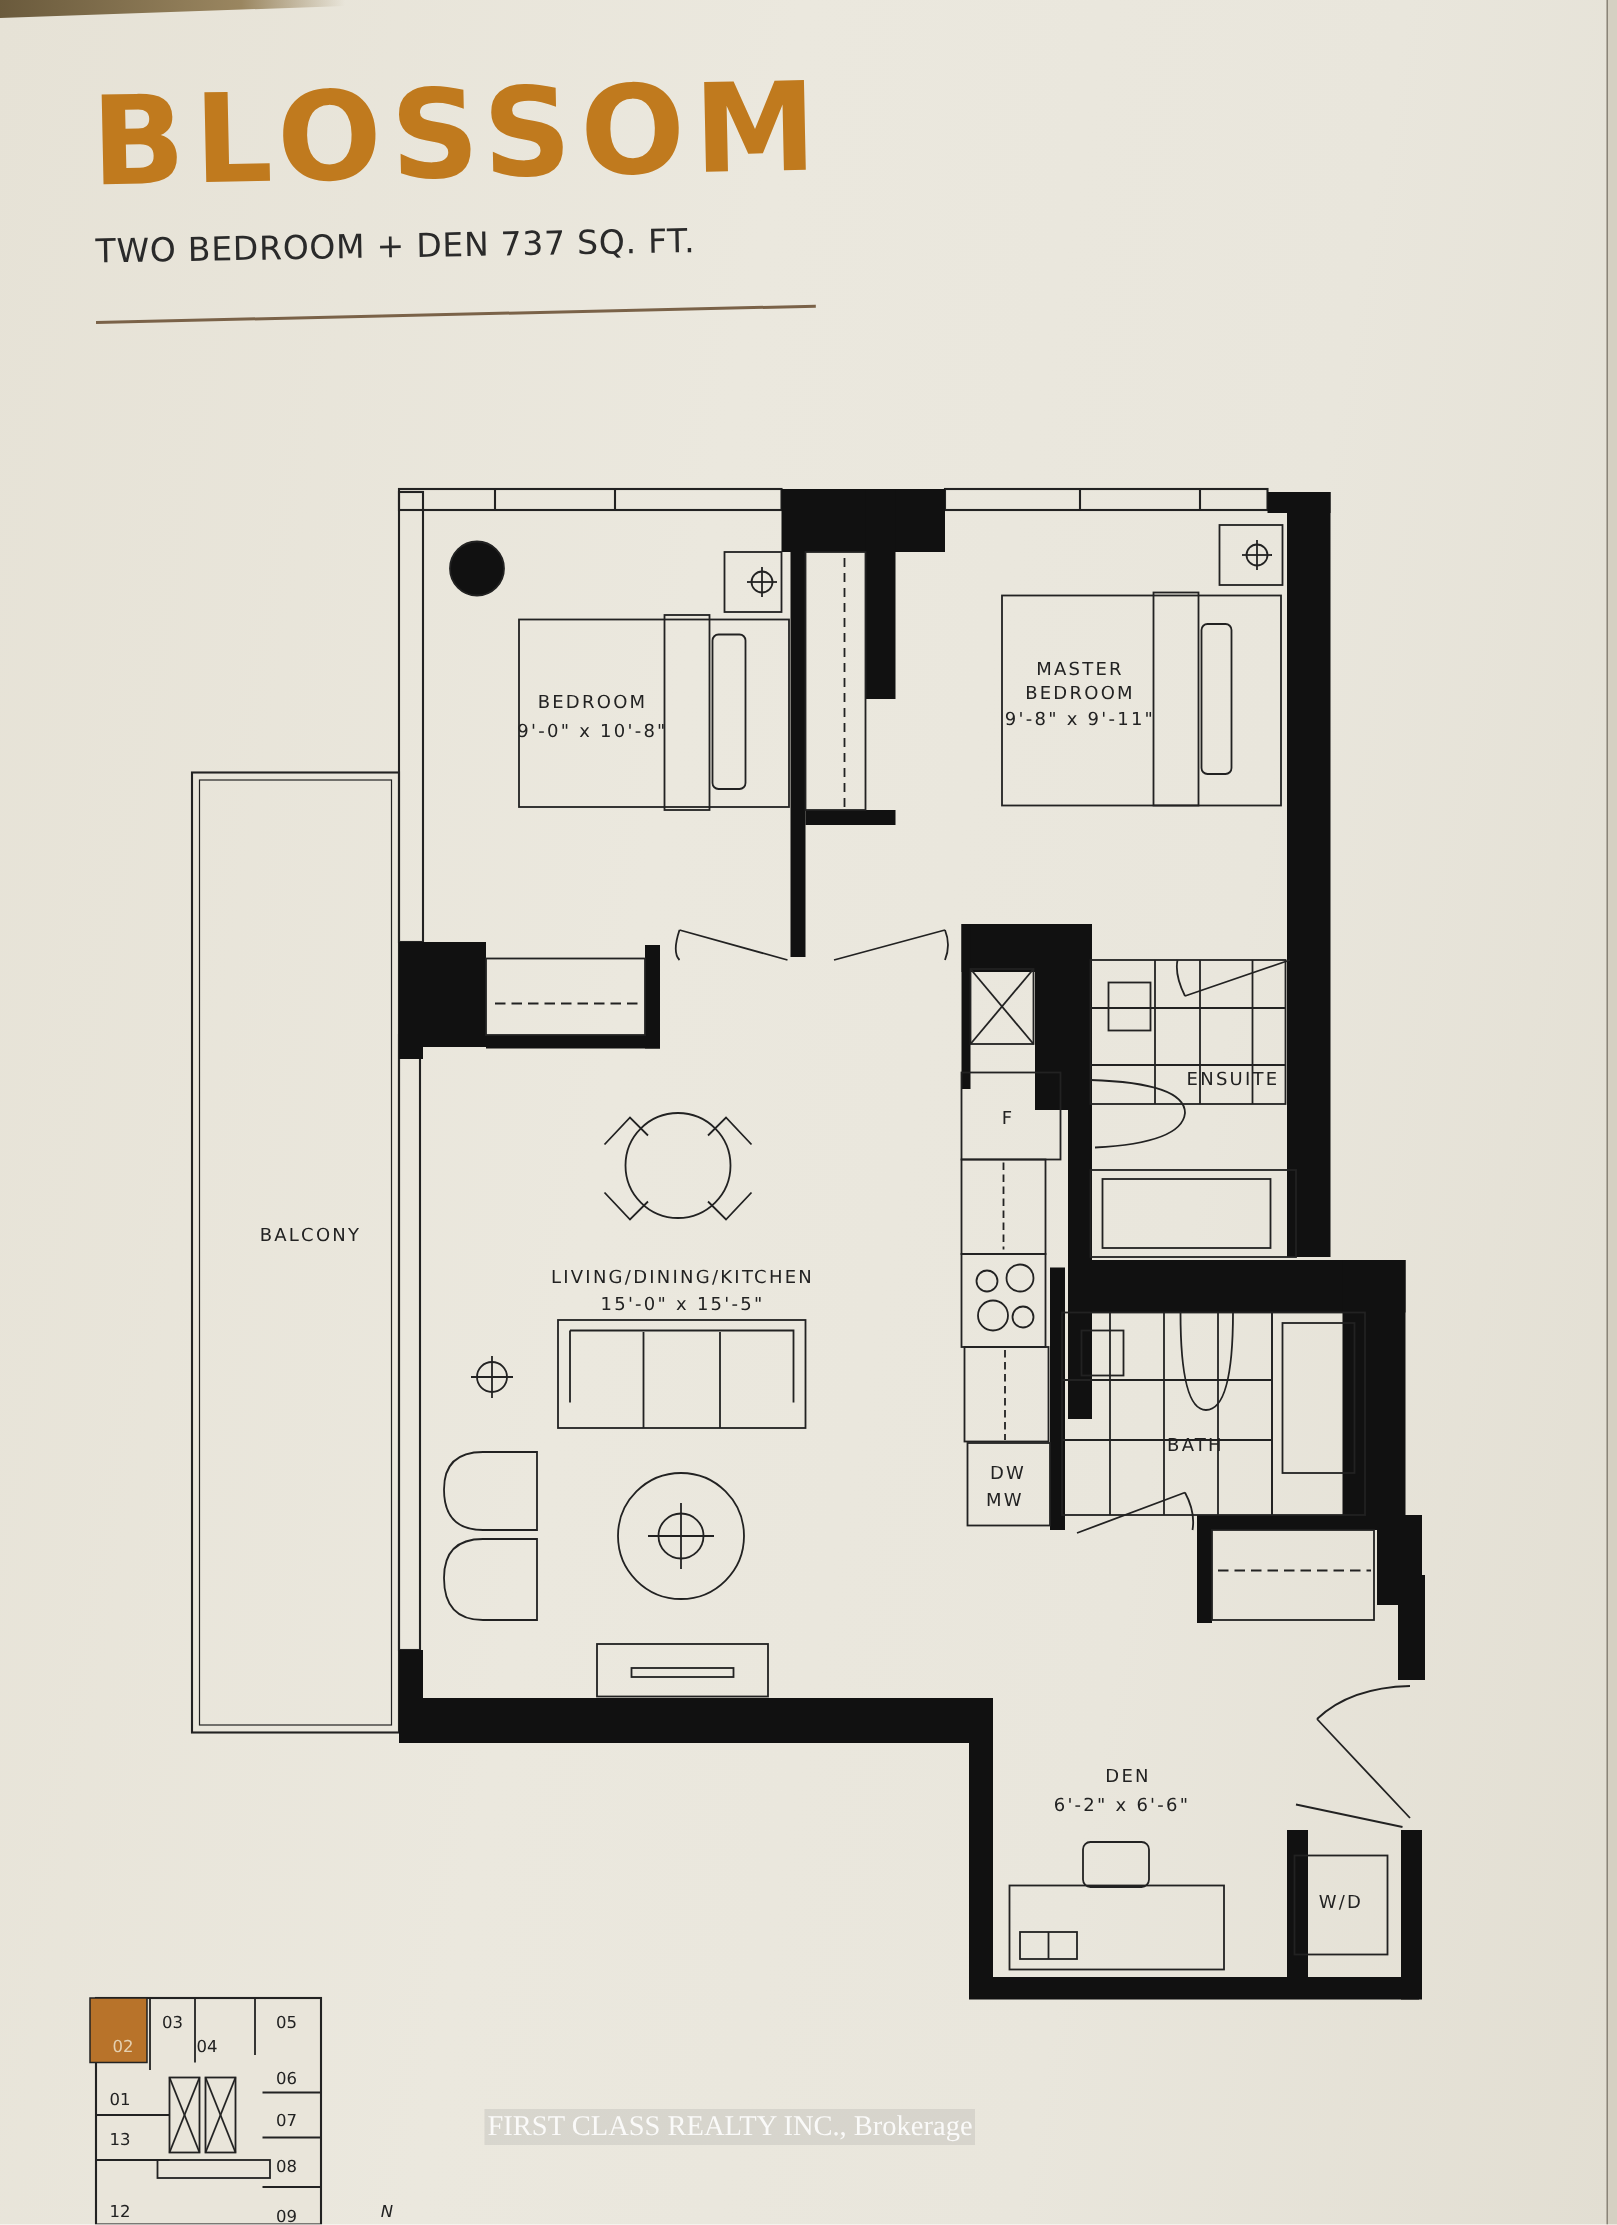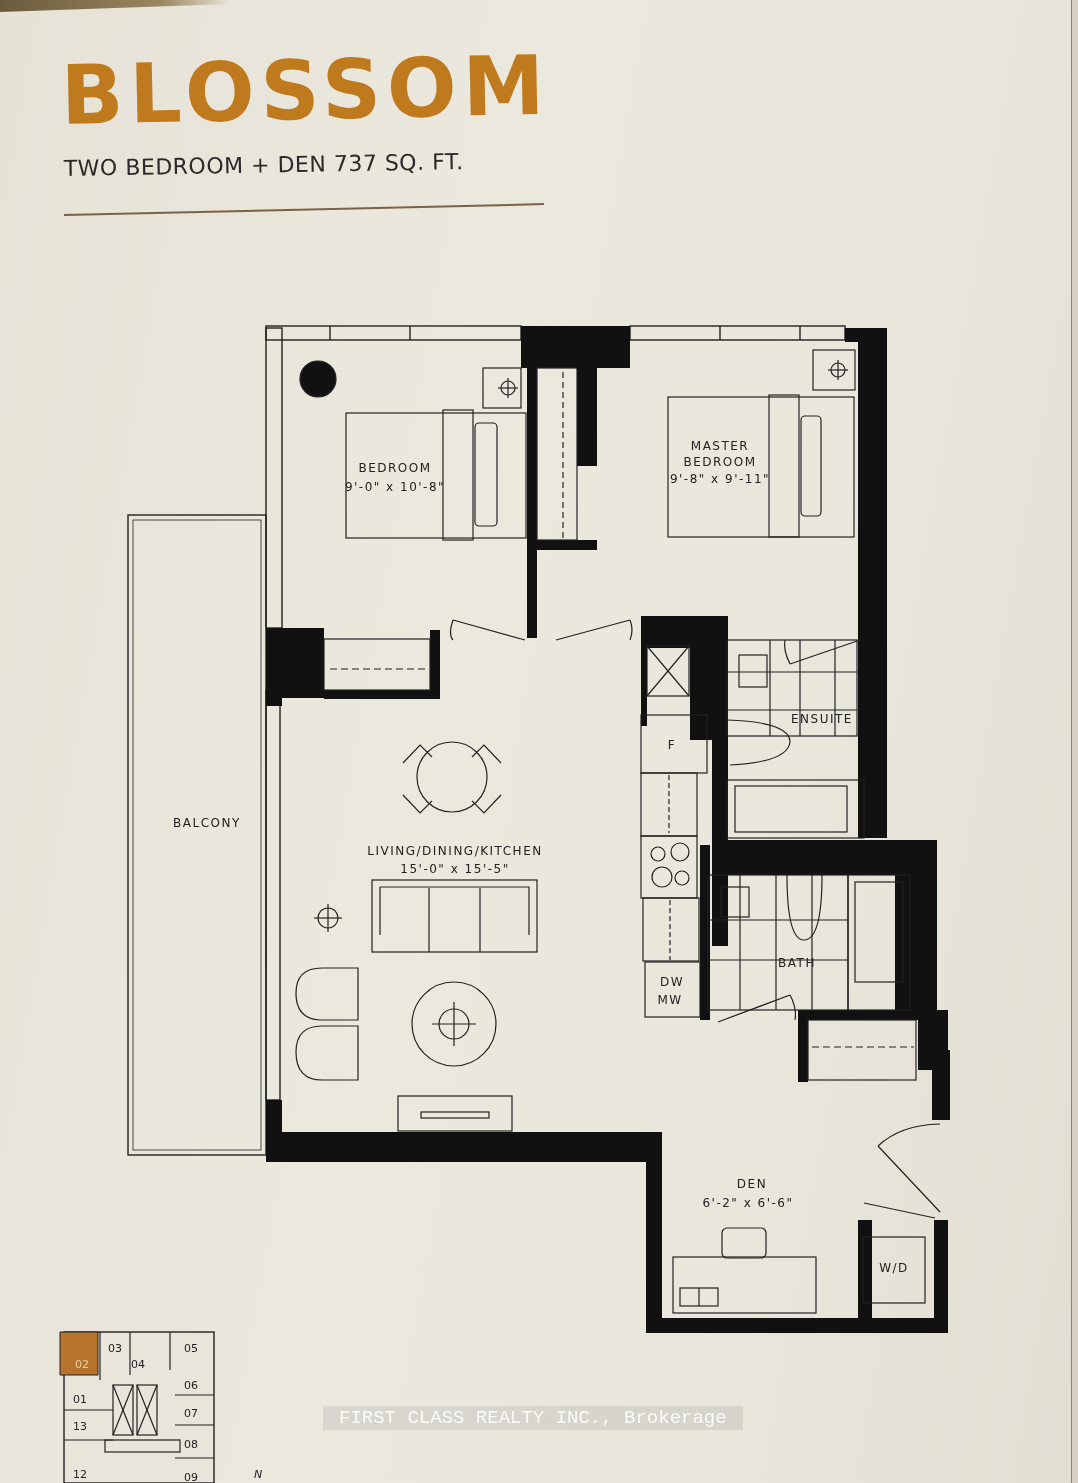--- a/index.html
+++ b/index.html
@@ -19,23 +19,23 @@
   .subtitle {
     position:absolute; left:64px; top:156px; margin:0;
     font-family:"DejaVu Sans", sans-serif; font-size:22px; color:#2a2a2a; letter-spacing:0.5px;
     transform:rotate(-1deg); transform-origin:left bottom;
   }
   .rule { position:absolute; left:64px; top:214px; width:480px; height:1.5px; background:#7a6248; transform:rotate(-1.3deg); transform-origin:left; }
   svg.plan { position:absolute; left:0; top:0; }
   .lbl { font-family:"DejaVu Sans", sans-serif; font-size:12px; letter-spacing:1.5px; fill:#222; }
   .keyplan-label { font-family:"DejaVu Sans", sans-serif; font-size:11px; fill:#222; }
   .watermark {
-    position:absolute; left:323px; top:1406px; padding:1px 16px;
+    position:absolute; left:323px; top:1406px; padding:1px 2px;
     background:rgba(150,150,150,0.22); color:rgba(255,255,255,0.88);
-    font-family:Liberation Mono, monospace; font-size:19px;
+    font-family:Liberation Serif, serif; font-size:19px;
   }
 </style>
 </head>
 <body>
 
 <div class="top-shadow"></div>
 <div class="page-edge"></div>
 
 <h1 class="title">BLOSSOM</h1>
 <p class="subtitle">TWO BEDROOM + DEN 737 SQ. FT.</p>

